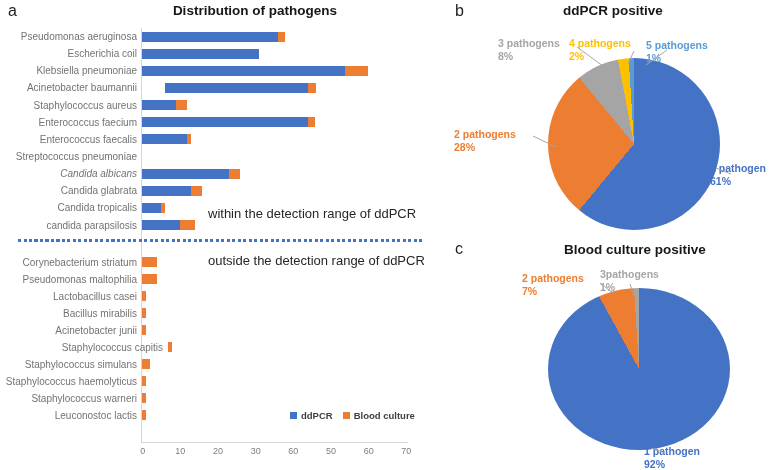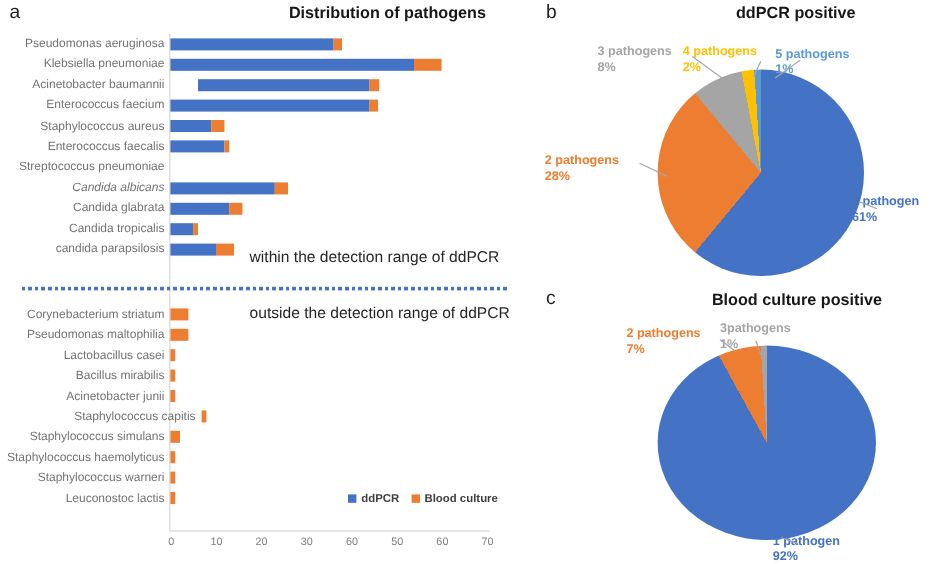--- a/index.html
+++ b/index.html
@@ -1,19 +1,19 @@
 <!DOCTYPE html>
 <html><head>
 <meta charset="utf-8">
 <style>
   html,body{margin:0;padding:0;background:#fff;}
   #app{position:relative;width:784px;height:470px;background:#ffffff;overflow:hidden;
        font-family:"Liberation Sans",sans-serif;}
   .panel-letter{position:absolute;font-size:16px;color:#1f1f1f;}
-  .chart-title{position:absolute;font-weight:bold;font-size:13.5px;color:#171717;text-align:right;}
+  .chart-title{position:absolute;font-weight:bold;font-size:13.5px;color:#171717;text-align:center;}
   .bar-group{position:absolute;left:0;width:440px;}
   .row{display:flex;align-items:center;}
   .cat{width:142px;text-align:right;padding-right:5px;box-sizing:border-box;
        font-size:10px;color:#737373;white-space:nowrap;}
   .bars{display:flex;height:10px;}
   .seg{height:10px;}
   .annot{position:absolute;font-size:13px;color:#262626;white-space:nowrap;}
   .dotted-line{position:absolute;left:18px;top:239px;width:406px;height:3px;
        background:repeating-linear-gradient(90deg,#4472C4 0 3px,transparent 3px 5.5px);}
   .axis-line{position:absolute;background:#d6d6d6;}
@@ -43,45 +43,51 @@
 
   <div class="bar-group" style="top:28px;">
       <div class="row" style="height: 17.15px;">
         <span class="cat">Pseudomonas aeruginosa</span>
         <span class="bars">
           <i class="seg" style="width: 135.576px; background: rgb(68, 114, 196);"></i>
           <i class="seg" style="width: 7.532px; background: rgb(237, 125, 49);"></i>
         </span>
       </div>
       <div class="row" style="height: 17.15px;">
+        <span class="cat">Escherichia coil</span>
+        <span class="bars">
+          <i class="seg" style="width: 116.746px; background: rgb(68, 114, 196);"></i>
+        </span>
+      </div>
+      <div class="row" style="height: 17.15px;">
         <span class="cat">Klebsiella pneumoniae</span>
         <span class="bars">
           <i class="seg" style="width: 203.364px; background: rgb(68, 114, 196);"></i>
           <i class="seg" style="width: 22.596px; background: rgb(237, 125, 49);"></i>
         </span>
       </div>
       <div class="row" style="height: 17.15px; gap: 23px;">
         <span class="cat">Acinetobacter baumannii</span>
         <span class="bars">
           <i class="seg" style="width: 143.108px; background: rgb(68, 114, 196);"></i>
           <i class="seg" style="width: 7.532px; background: rgb(237, 125, 49);"></i>
         </span>
       </div>
       <div class="row" style="height: 17.15px;">
-        <span class="cat">Enterococcus faecium</span>
-        <span class="bars">
-          <i class="seg" style="width: 165.704px; background: rgb(68, 114, 196);"></i>
-          <i class="seg" style="width: 7.532px; background: rgb(237, 125, 49);"></i>
-        </span>
-      </div>
-      <div class="row" style="height: 17.15px;">
         <span class="cat">Staphylococcus aureus</span>
         <span class="bars">
           <i class="seg" style="width: 33.894px; background: rgb(68, 114, 196);"></i>
           <i class="seg" style="width: 11.298px; background: rgb(237, 125, 49);"></i>
+        </span>
+      </div>
+      <div class="row" style="height: 17.15px;">
+        <span class="cat">Enterococcus faecium</span>
+        <span class="bars">
+          <i class="seg" style="width: 165.704px; background: rgb(68, 114, 196);"></i>
+          <i class="seg" style="width: 7.532px; background: rgb(237, 125, 49);"></i>
         </span>
       </div>
       <div class="row" style="height: 17.15px;">
         <span class="cat">Enterococcus faecalis</span>
         <span class="bars">
           <i class="seg" style="width: 45.192px; background: rgb(68, 114, 196);"></i>
           <i class="seg" style="width: 3.766px; background: rgb(237, 125, 49);"></i>
         </span>
       </div>
       <div class="row" style="height: 17.15px;">

